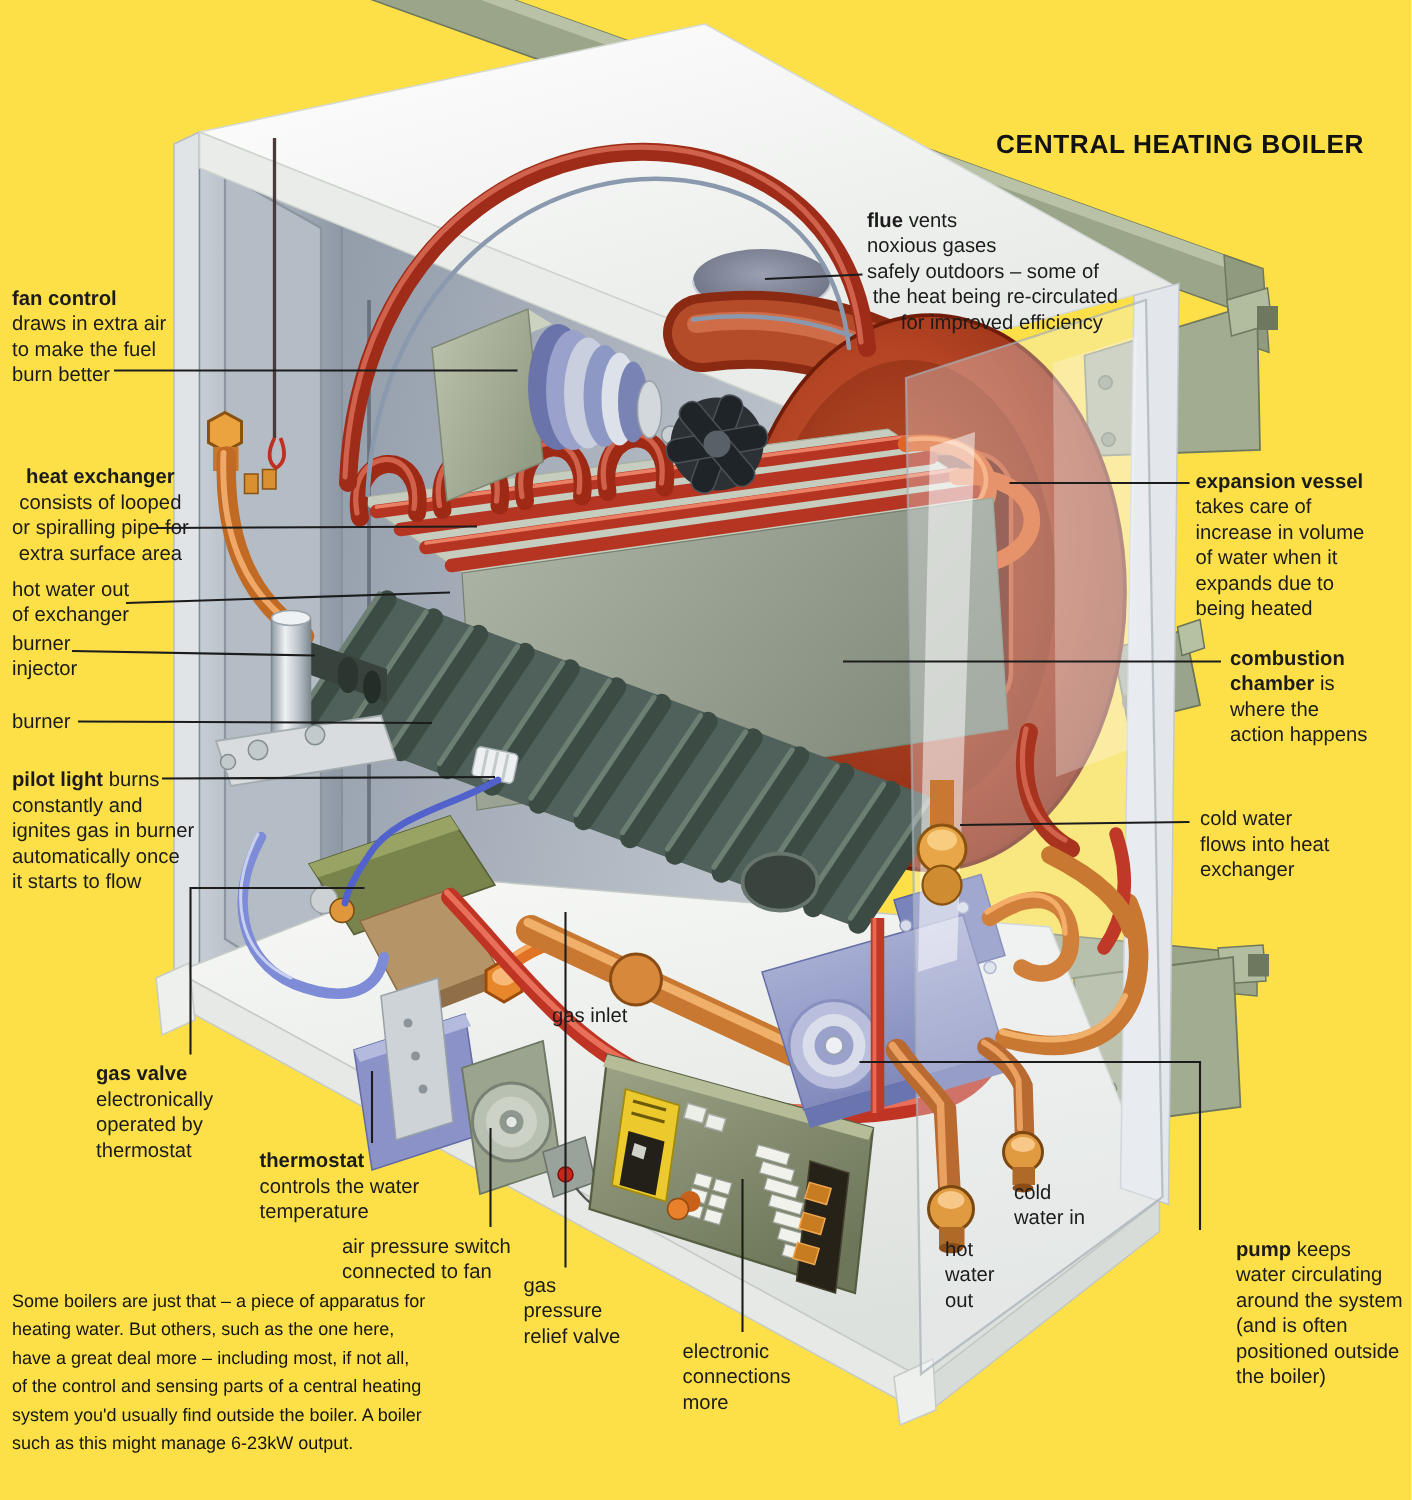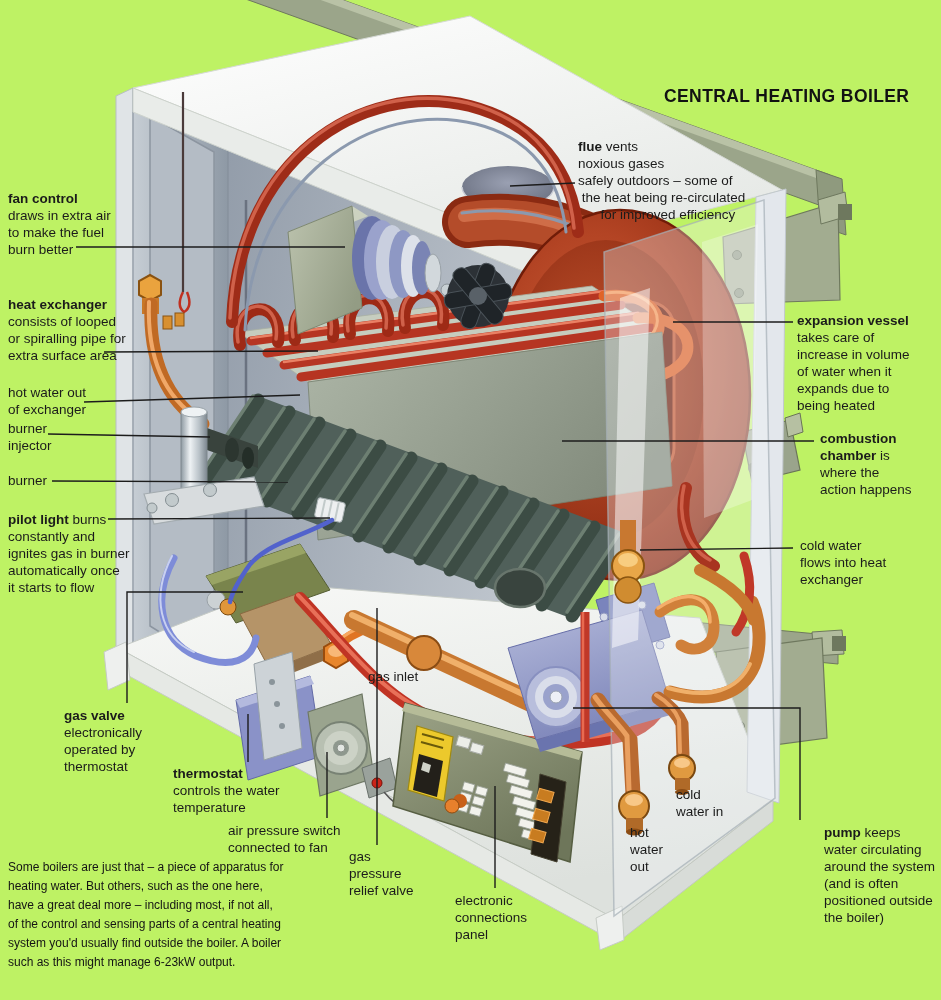--- a/index.html
+++ b/index.html
@@ -1,16 +1,16 @@
 <!DOCTYPE html>
 <html><head>
 <meta charset="utf-8">
 <style>
   html,body{margin:0;padding:0;background:#ffffff;}
-  #page{position:relative;width:941px;height:1000px;background:#bef264;overflow:hidden;
+  #page{position:relative;width:941px;height:1000px;background:#fde047;overflow:hidden;
         font-family:"Liberation Sans",sans-serif;}
   #scene,#leaders{position:absolute;left:0;top:0;}
   #leaders{pointer-events:none;}
   .lbl{position:absolute;font-size:13.5px;line-height:17px;color:#1b1b1b;white-space:pre-wrap;z-index:6;}
   .lbl b{font-weight:700;}
   #title{position:absolute;left:664px;top:86px;font-size:17.5px;font-weight:700;
          letter-spacing:.4px;color:#121212;z-index:6;}
   #caption{position:absolute;left:8px;top:858px;width:360px;z-index:6;color:#141414;}
   #caption .cap-head{font-size:15px;font-weight:700;margin-bottom:3px;}
   #caption .tri{font-size:11px;margin-right:5px;position:relative;top:-1px;}
@@ -434,21 +434,21 @@
 noxious gases
 safely outdoors – some of
  the heat being re-circulated
       for improved efficiency</span></div>
 
 <div class="lbl" style="left:8px;top:190px;"><b>fan control</b><span>
 draws in extra air
 to make the fuel
 burn better</span></div>
 
-<div class="lbl" style="left:8px;top:296px;"><b>heat exchanger</b><span>
+<div class="lbl" style="left:8px;top:309px;text-align:center;"><b>heat exchanger</b><span>
 consists of looped
 or spiralling pipe for
 extra surface area</span></div>
 
 <div class="lbl" style="left:8px;top:384px;"><b></b><span>hot water out
 of exchanger</span></div>
 
 <div class="lbl" style="left:8px;top:420px;"><b></b><span>burner
 injector</span></div>
 
@@ -473,21 +473,21 @@
 connected to fan</span></div>
 
 <div class="lbl" style="left:322px;top:668px;margin-left:46px;"><b></b><span>gas inlet</span></div>
 
 <div class="lbl" style="left:349px;top:848px;"><b></b><span>gas
 pressure
 relief valve</span></div>
 
 <div class="lbl" style="left:455px;top:892px;"><b></b><span>electronic
 connections
-panel</span></div>
+more</span></div>
 
 <div class="lbl" style="left:630px;top:824px;"><b></b><span>hot
 water
 out</span></div>
 
 <div class="lbl" style="left:676px;top:786px;"><b></b><span>cold
 water in</span></div>
 
 <div class="lbl" style="left:788px;top:824px;margin-left:36px;"><b>pump</b><span> keeps
 water circulating

